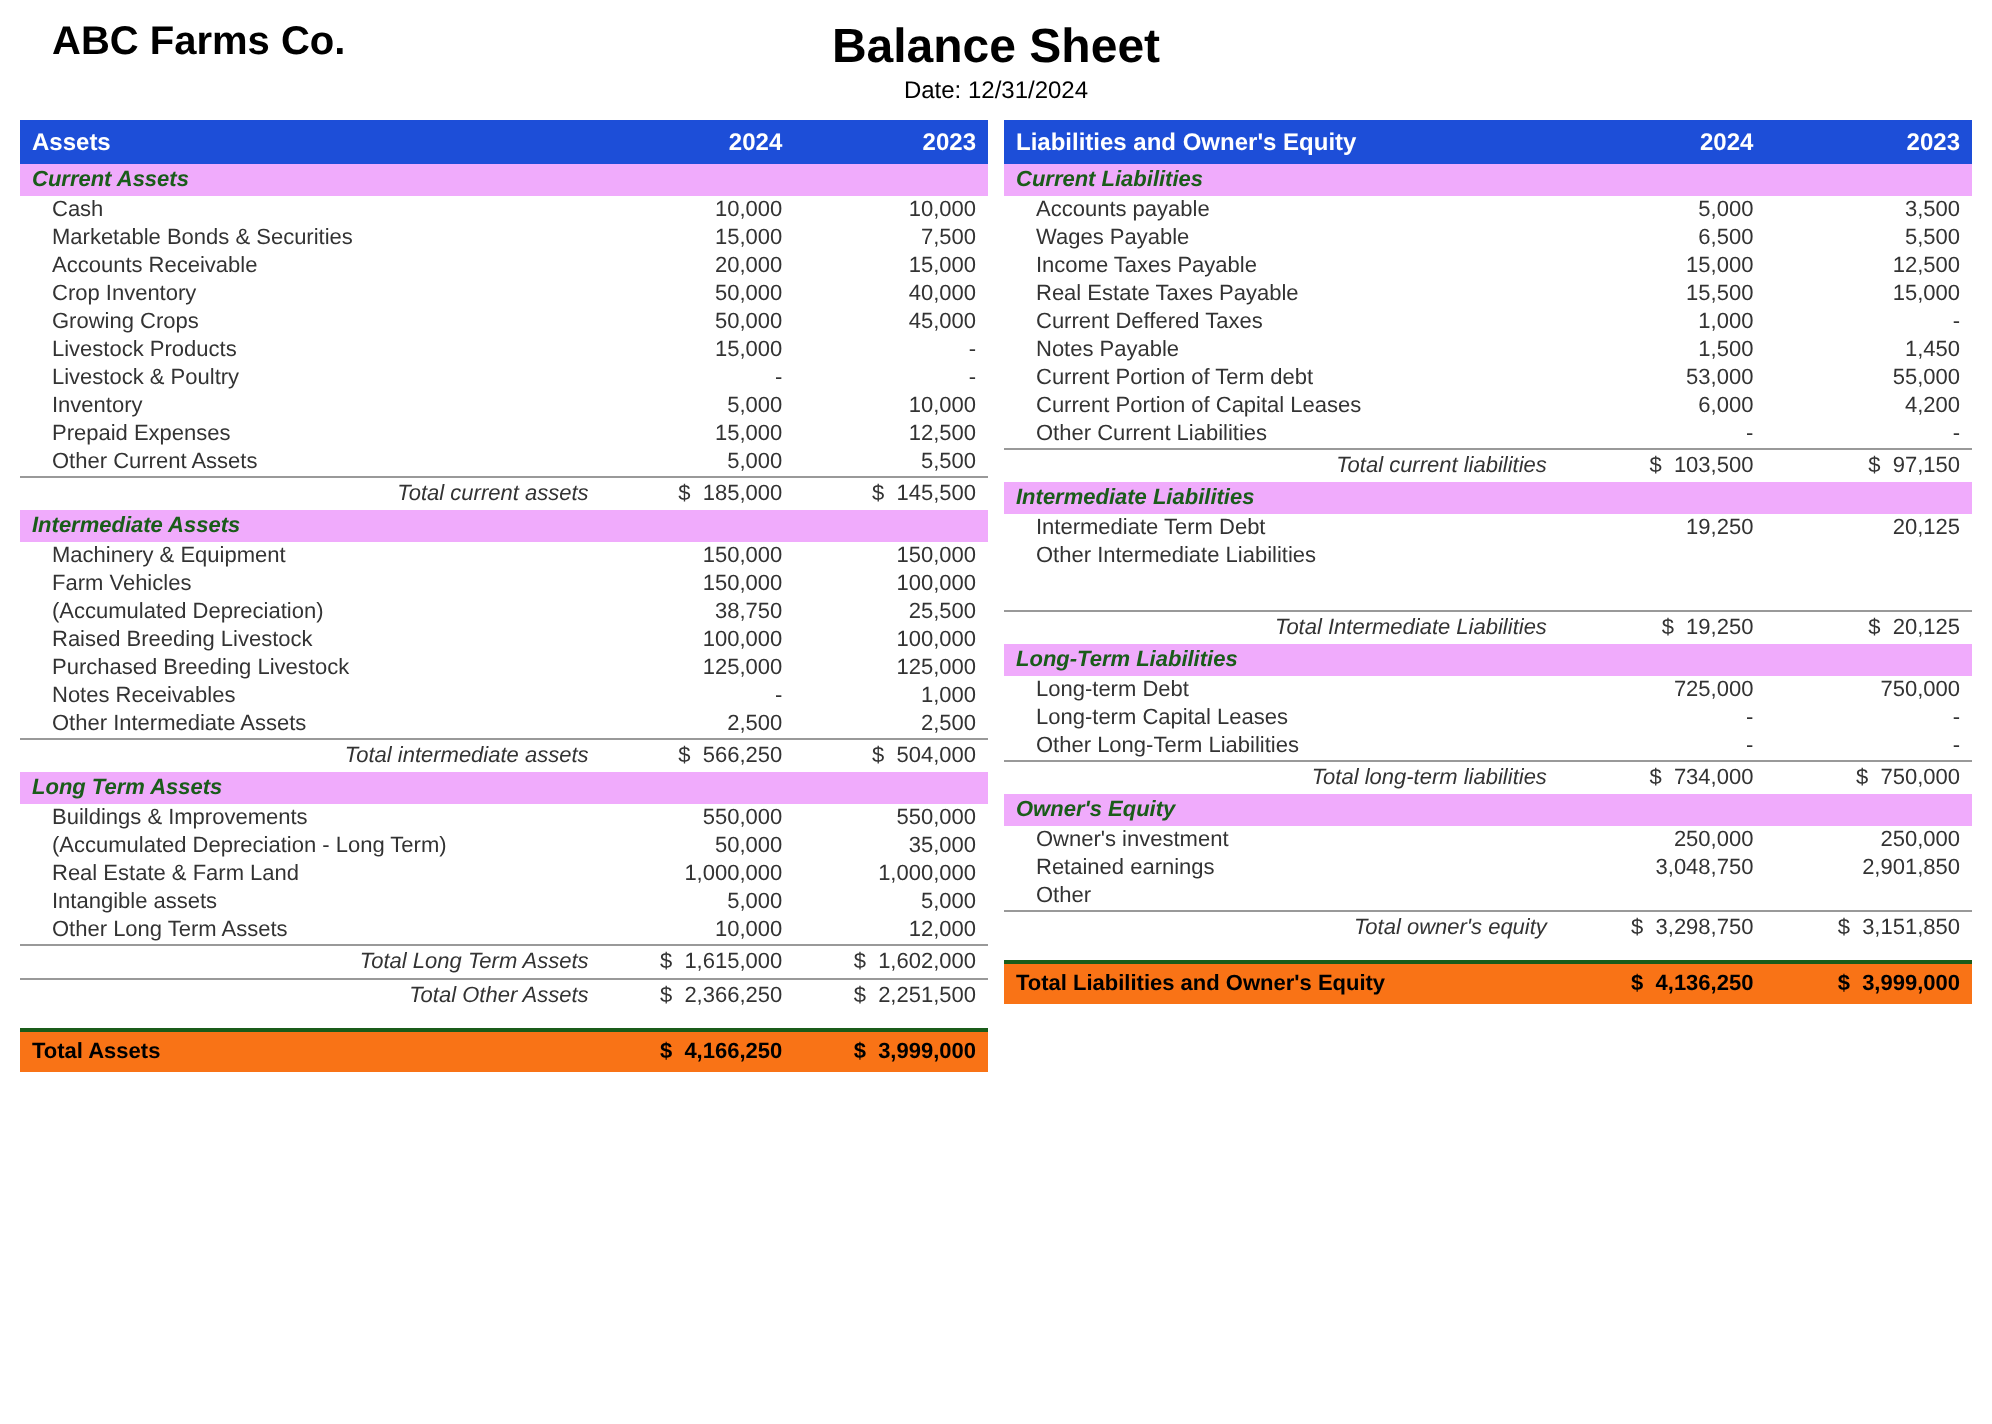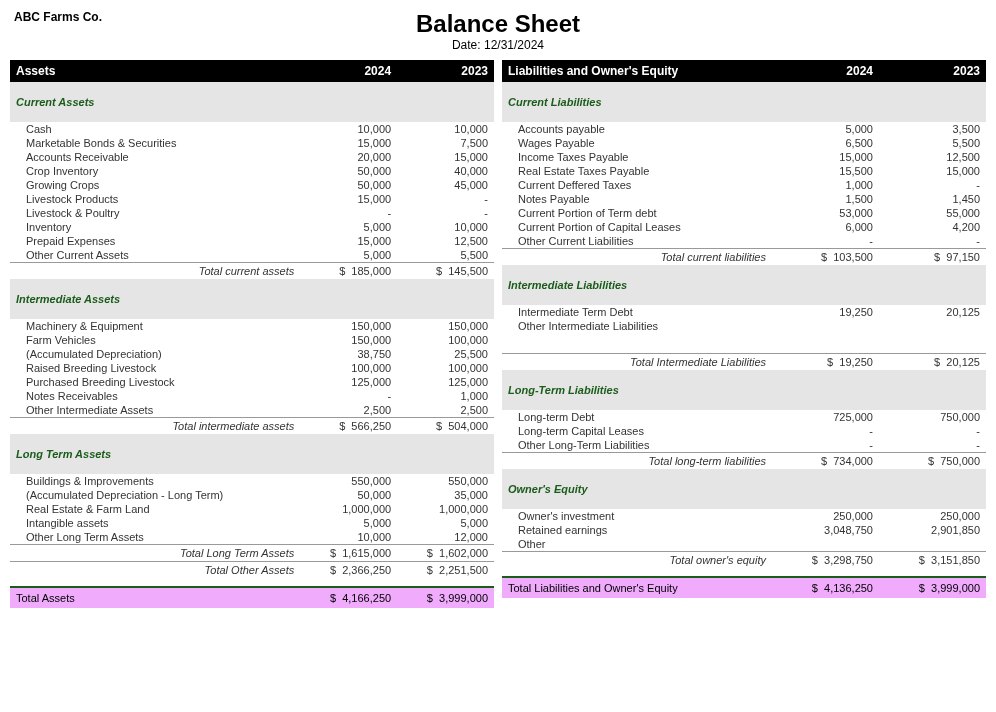--- a/index.html
+++ b/index.html
@@ -12,22 +12,22 @@
     }
     .page-header {
       display: flex;
       justify-content: center;
       align-items: flex-start;
       margin-bottom: 8px;
       position: relative;
     }
     .company-name {
       position: absolute;
-      left: 4px;
-      font-size: 12px;
+      left: 16px;
+      font-size: 20px;
       font-weight: bold;
       color: #000;
     }
     .title-block {
       text-align: center;
     }
     .title-block h1 {
       font-size: 24px;
       font-weight: bold;
     }
@@ -39,35 +39,35 @@
       gap: 8px;
     }
     .panel {
       flex: 1;
     }
     table {
       width: 100%;
       border-collapse: collapse;
     }
     .header-row td {
-      background: #000000;
+      background: #1d4ed8;
       color: #fff;
       font-weight: bold;
       padding: 4px 6px;
       font-size: 12px;
     }
     .header-row td.num {
       text-align: right;
     }
     .section-label td {
-      background: #e5e5e5;
+      background: #f0abfc;
       color: #1a5c1a;
       font-style: italic;
       font-weight: bold;
-      padding: 14px 6px;
+      padding: 2px 6px;
     }
     .data-row td {
       padding: 1px 6px;
       color: #333;
     }
     .data-row td.num {
       text-align: right;
     }
     .data-row td.indent {
       padding-left: 16px;
@@ -78,23 +78,23 @@
       color: #333;
     }
     .total-row td.num {
       text-align: right;
     }
     .total-row td.label {
       text-align: right;
       font-style: italic;
     }
     .grand-total-row td {
-      background: #f0abfc;
+      background: #f97316;
       color: #000;
-      font-weight: normal;
+      font-weight: bold;
       padding: 4px 6px;
       border-top: 2px solid #1a5c1a;
     }
     .grand-total-row td.num {
       text-align: right;
       margin-top: 38px;
     }
     .spacer-row td {
       padding: 2px 6px;
       color: #333;

